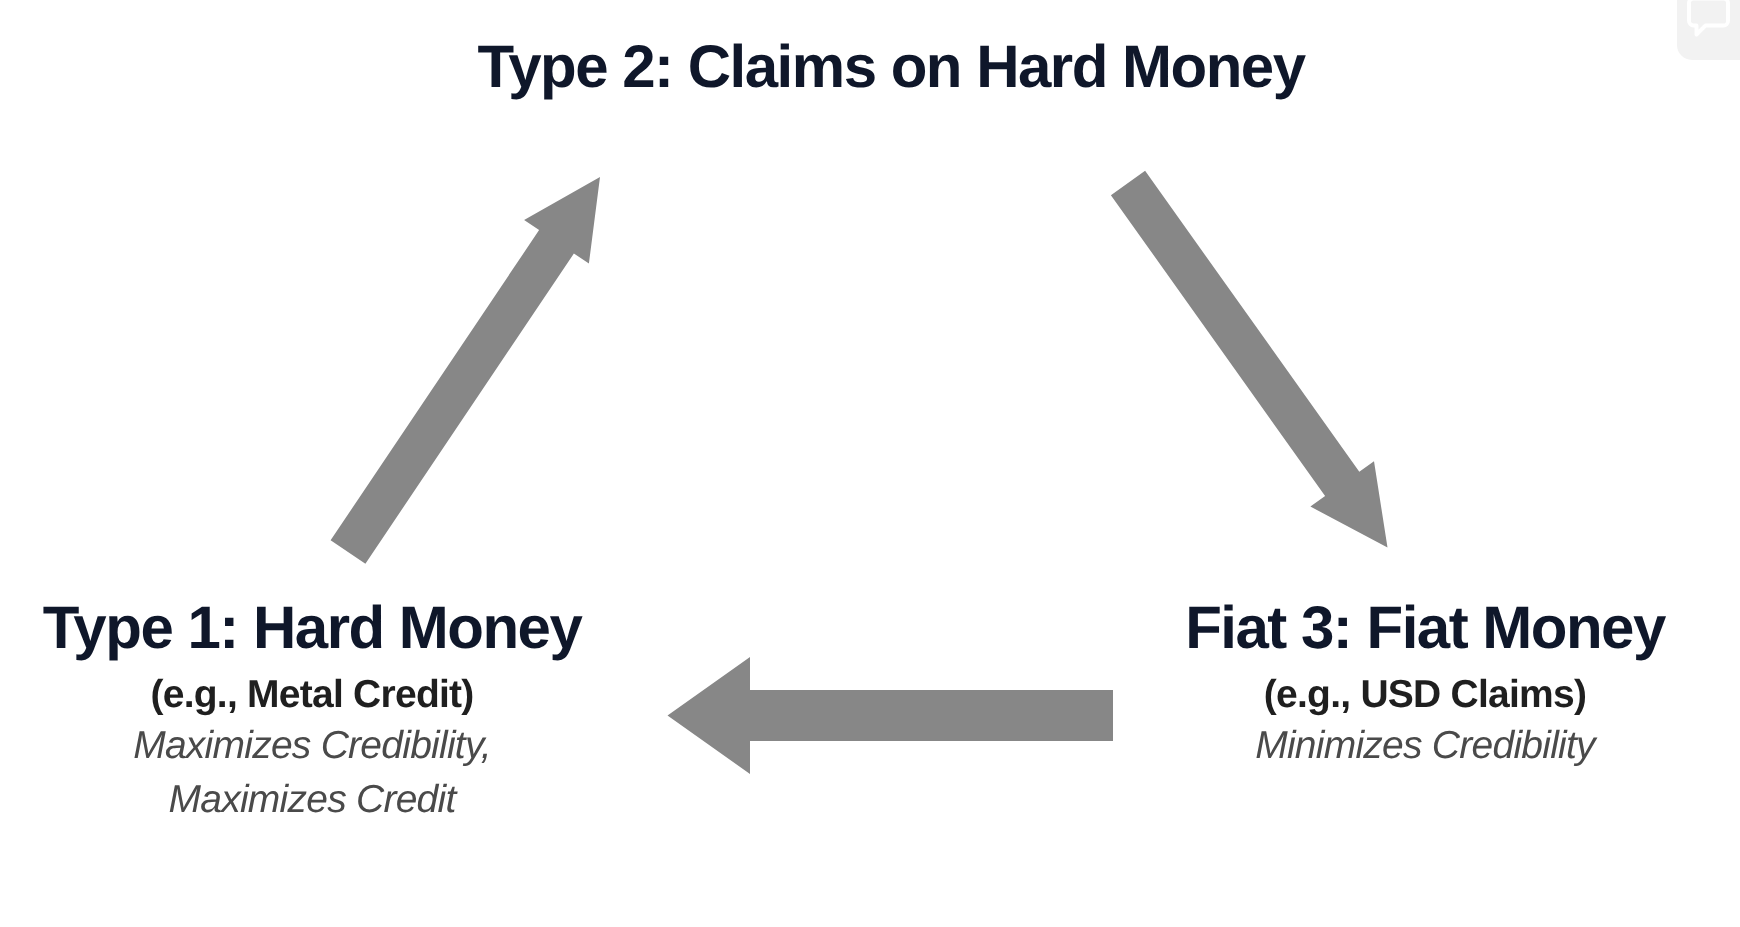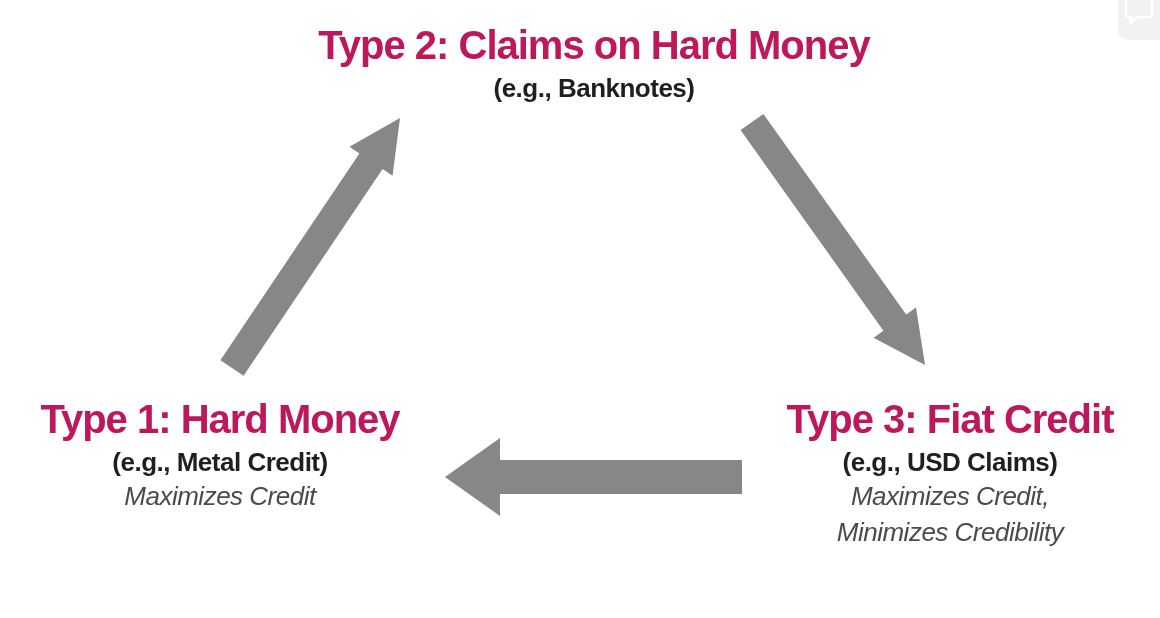--- a/index.html
+++ b/index.html
@@ -22,24 +22,24 @@
     width: 1160px;
     height: 618px;
     pointer-events: none;
   }
   .node {
     position: absolute;
     text-align: center;
     white-space: nowrap;
   }
   .node-top   { left: 594px; top: 20px;  transform: translateX(-50%); }
-  .node-left  { left: 220px; top: 394px; transform: translateX(-50%); }
+  .node-left  { left: 208px; top: 394px; transform: translateX(-50%); }
   .node-right { left: 950px; top: 394px; transform: translateX(-50%); }
   .node-title {
-    color: #be185d;
+    color: #0f172a;
     font-size: 40px;
     font-weight: bold;
     letter-spacing: -1px;
     line-height: 50px;
   }
   .node-example {
     color: #1f1f1f;
     font-size: 26px;
     font-weight: bold;
     letter-spacing: -0.5px;
@@ -79,33 +79,32 @@
 <div class="canvas">
 
   <svg class="arrow-layer" viewBox="0 0 1160 618">
     <polygon points="243.6,375.8 382.6,169.0 392.6,175.7 400,118 349.4,146.7 359.4,153.4 220.4,360.2" fill="#878787"></polygon>
     <polygon points="740.6,130.1 883.4,330.7 873.6,337.7 925,365 916.0,307.5 906.2,314.5 763.4,113.9" fill="#878787"></polygon>
     <polygon points="742,460 500,460 500,438 445,477 500,516 500,494 742,494" fill="#878787"></polygon>
   </svg>
 
   <div class="node node-top">
     <div class="node-title">Type 2: Claims on Hard Money</div>
-    <div class="node-example">(e.g., Banknotes)</div>
   </div>
 
   <div class="node node-left">
     <div class="node-title">Type 1: Hard Money</div>
     <div class="node-example">(e.g., Metal Credit)</div>
+    <div class="node-note">Maximizes Credibility,</div>
     <div class="node-note">Maximizes Credit</div>
   </div>
 
   <div class="node node-right">
-    <div class="node-title">Type 3: Fiat Credit</div>
+    <div class="node-title">Fiat 3: Fiat Money</div>
     <div class="node-example">(e.g., USD Claims)</div>
-    <div class="node-note">Maximizes Credit,</div>
     <div class="node-note">Minimizes Credibility</div>
   </div>
 
   <div class="comment-button">
     <svg class="comment-icon" viewBox="0 0 30 32">
       <path d="M5 1 h20 a3 3 0 0 1 3 3 v12 a3 3 0 0 1 -3 3 h-12 l-6 6 v-6 h-2 a3 3 0 0 1 -3 -3 v-12 a3 3 0 0 1 3 -3 z" fill="none" stroke="#ffffff" stroke-width="2.6" stroke-linejoin="round" stroke-linecap="round"></path>
     </svg>
   </div>
 
 </div>

